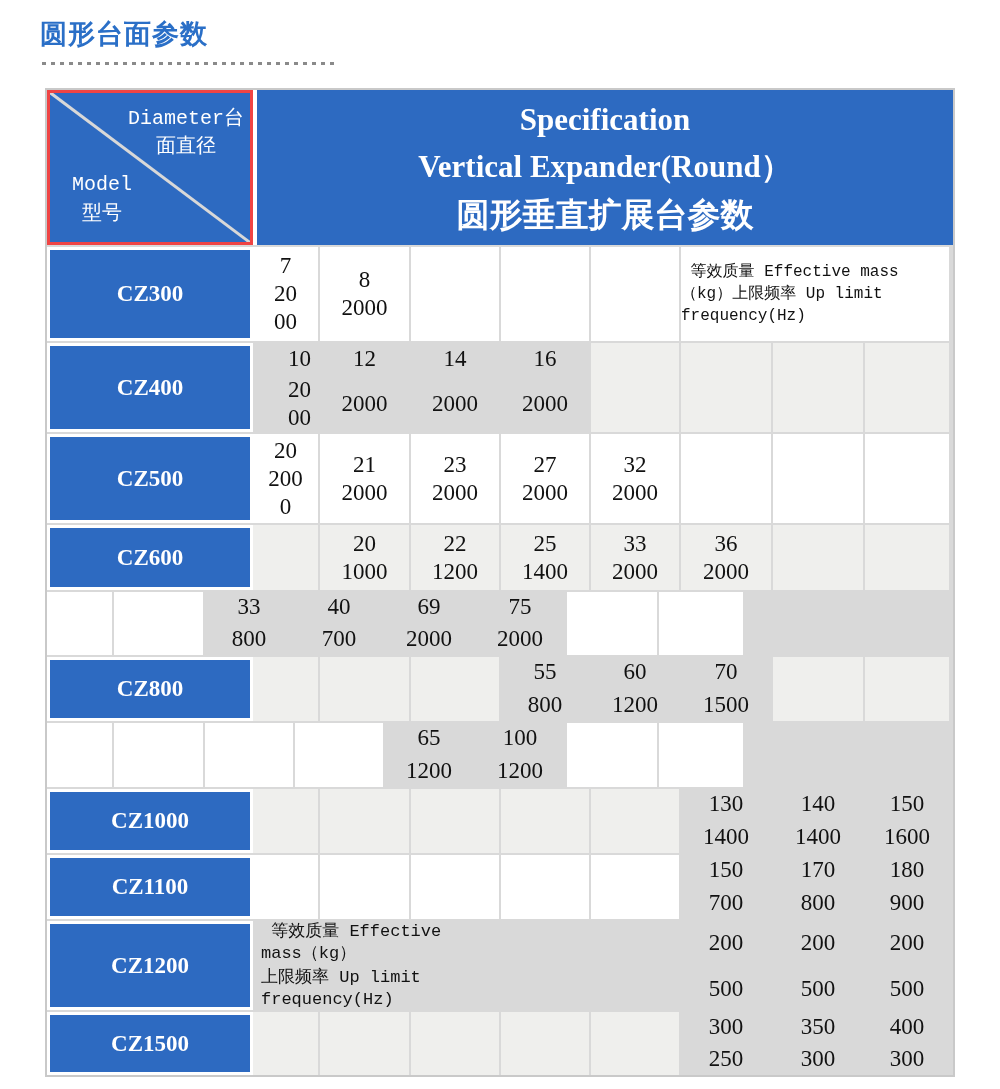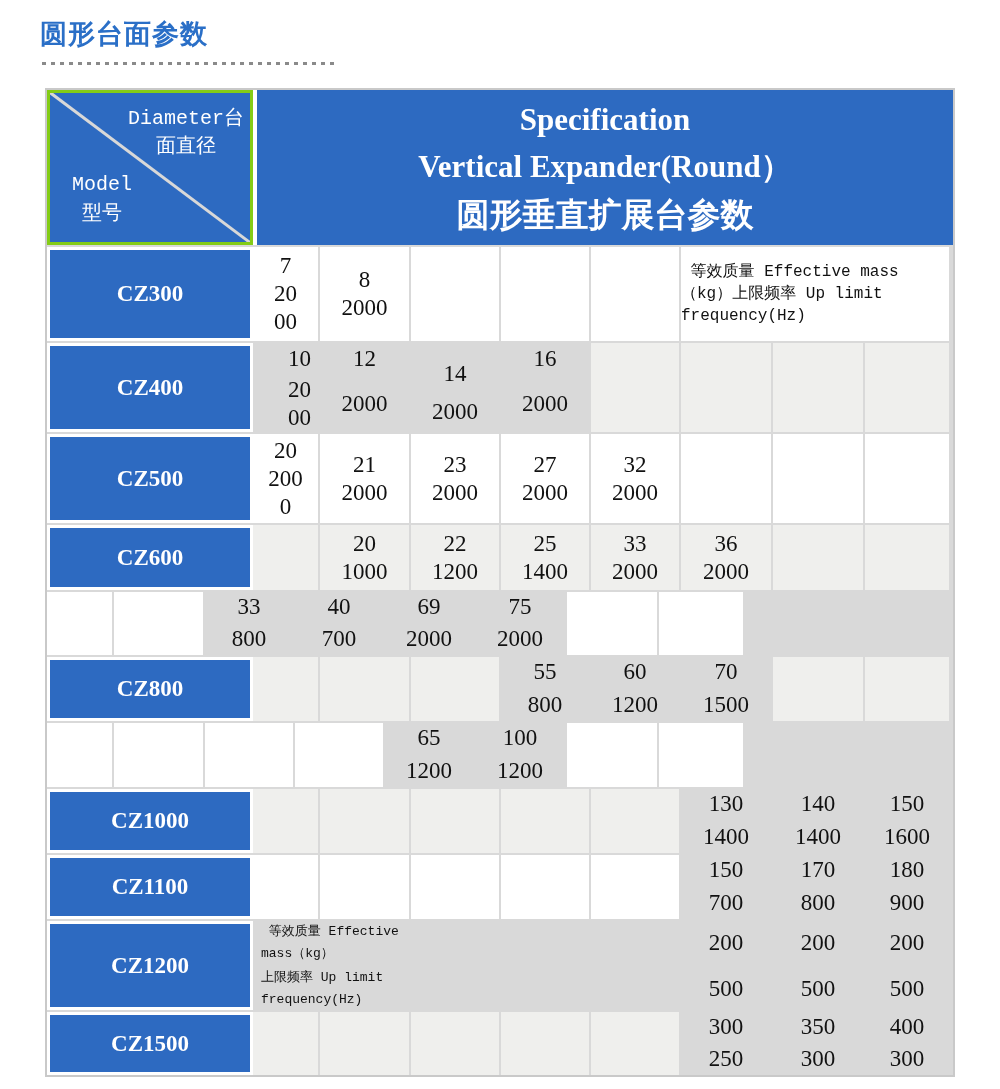--- a/index.html
+++ b/index.html
@@ -11,21 +11,21 @@
               font-size:27px;color:#2a6fc7;letter-spacing:1px;}
   .title-underline{position:absolute;left:42px;top:62px;width:292px;height:3px;
         background:repeating-linear-gradient(90deg,#8a8a8a 0 4px,transparent 4px 9px);}
 
   .spec-table{position:absolute;left:45px;top:88px;width:910px;
               border:2px solid #c9c9c9;background:#ffffff;box-sizing:border-box;}
   .t-body{display:flex;flex-direction:column;gap:2px;background:#d9d9d9;}
 
   
   .header-row{display:flex;height:155px;background:#ffffff;}
-  .corner-wrap{width:206px;background:#84cc16;padding:3px;box-sizing:border-box;display:flex;}
+  .corner-wrap{width:206px;background:#ef4444;padding:3px;box-sizing:border-box;display:flex;}
   .corner-cell{position:relative;flex:1;background:var(--blue);color:#ffffff;overflow:hidden;}
   .corner-cell svg{position:absolute;left:0;top:0;}
   .corner-tr{position:absolute;top:12px;right:6px;text-align:center;
              font-family:"Liberation Mono","DejaVu Sans Mono",monospace;
              font-size:20px;line-height:28px;white-space:pre-line;}
   .corner-bl{position:absolute;left:22px;bottom:14px;text-align:center;
              font-family:"Liberation Mono","DejaVu Sans Mono",monospace;
              font-size:20px;line-height:29px;white-space:pre-line;}
   .header-main{flex:1;margin-left:4px;background:var(--blue);color:#ffffff;
                display:flex;flex-direction:column;align-items:center;justify-content:center;}
@@ -44,21 +44,21 @@
   .cell.bg-gray{background:#efefed;}
   .cell.split{flex-direction:column;gap:2px;background:#d9d9d9;padding:0;display:flex;
               align-items:stretch;justify-content:flex-start;}
   .half{display:flex;align-items:center;justify-content:center;text-align:center;
         white-space:pre-line;font-size:23px;line-height:28px;}
   .half.bot{flex:1;}
   .mono-note{font-family:"Liberation Mono","DejaVu Sans Mono",monospace;
              font-size:16px;line-height:22px;justify-content:flex-start;
              text-align:left;white-space:pre-wrap;}
   .mono-label{font-family:"Liberation Mono","DejaVu Sans Mono",monospace;
-              font-size:13px;line-height:22px;justify-content:flex-start;
+              font-size:17px;line-height:22px;justify-content:flex-start;
               text-align:left;white-space:pre-wrap;padding-left:8px;}
 </style>
 </head>
 <body>
 
 <div class="page" style="--blue: #2d6ac1;">
   <div class="page-title">圆形台面参数</div>
   <div class="title-underline"></div>
 
   <div class="spec-table">
@@ -103,21 +103,21 @@
             </div>
           </div>
           <div class="t-row" style="height: 89px;">
             <div class="model-wrap">
               <div class="model-cell">CZ400</div>
             </div>
             <div class="cells">
               <div class="cell split" style="width: 65px; padding-left: 28px;"><div class="half top bg-gray" style="height: 31px;">10</div><div class="half bot bg-gray">20
 00</div></div>
               <div class="cell split" style="width: 89px;"><div class="half top bg-gray" style="height: 31px;">12</div><div class="half bot bg-gray">2000</div></div>
-              <div class="cell split" style="width: 88px; margin-top: 15px;"><div class="half top bg-gray" style="height: 31px;">14</div><div class="half bot bg-gray">2000</div></div>
+              <div class="cell split" style="width: 88px;"><div class="half top bg-gray" style="height: 31px;">14</div><div class="half bot bg-gray">2000</div></div>
               <div class="cell split" style="width: 88px;"><div class="half top bg-gray" style="height: 31px;">16</div><div class="half bot bg-gray">2000</div></div>
               <div class="cell bg-gray" style="width: 88px;"></div>
               <div class="cell bg-gray" style="width: 90px;"></div>
               <div class="cell bg-gray" style="width: 90px;"></div>
               <div class="cell bg-gray" style="width: 84px;"></div>
             </div>
           </div>
           <div class="t-row" style="height: 89px;">
             <div class="model-wrap">
               <div class="model-cell">CZ500</div>

